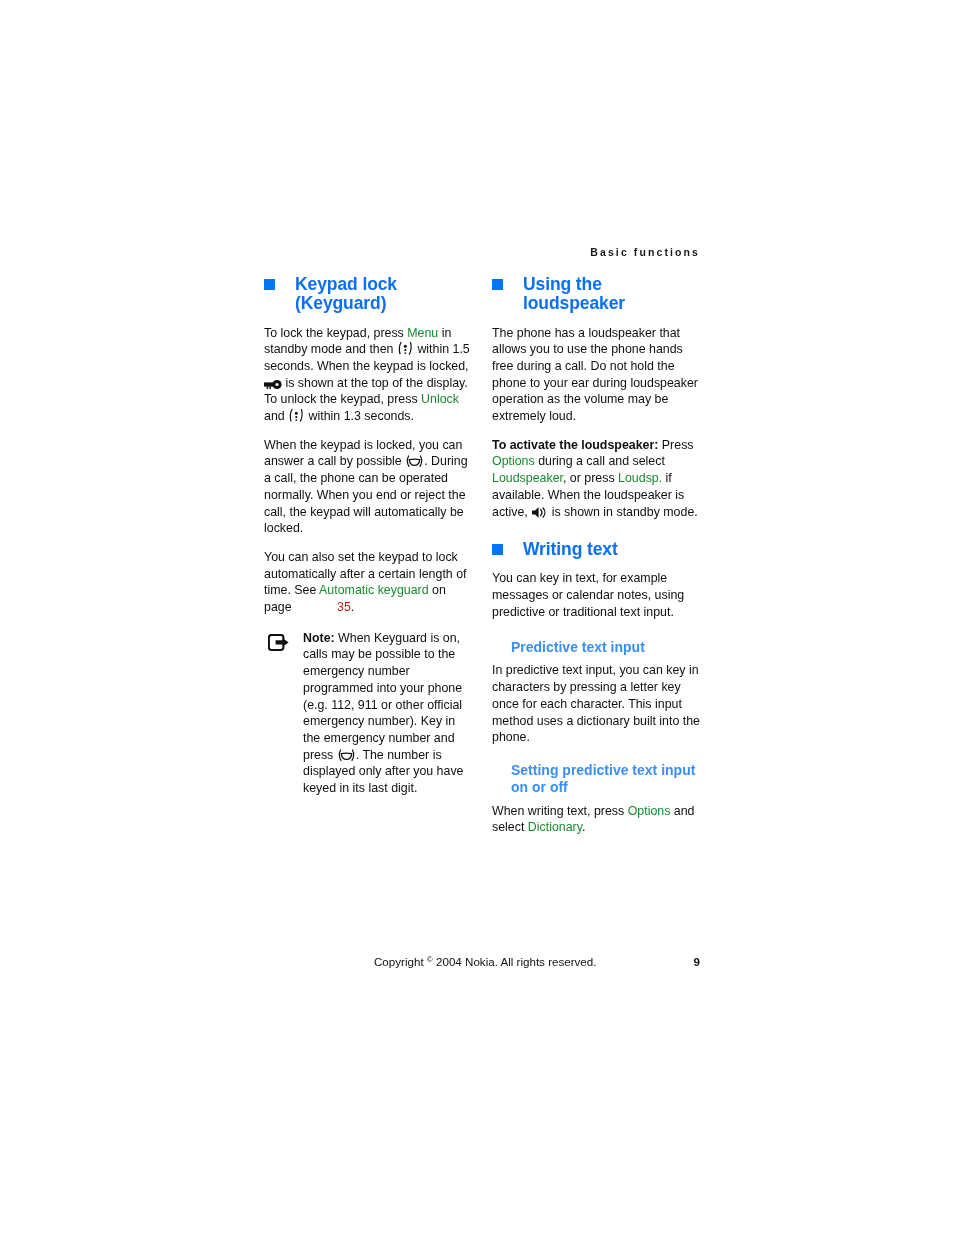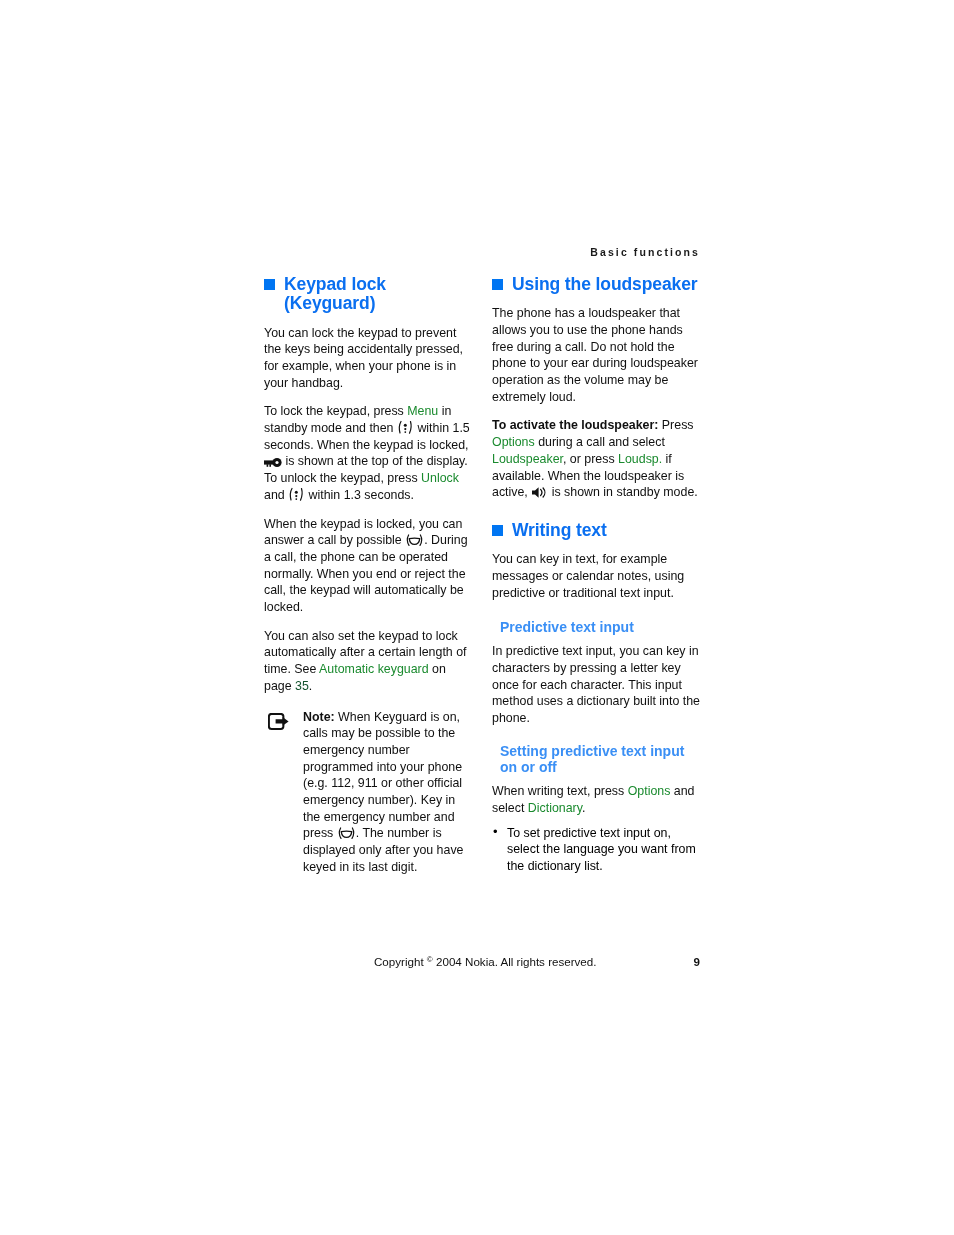--- a/index.html
+++ b/index.html
@@ -54,32 +54,32 @@
   
   h2.sec {
     margin: 0 0 11px 0;
     font-size: 17.5px;
     font-weight: bold;
     color: #0a6ff0;
     line-height: 1.1;
     letter-spacing: -0.1px;
     display: flex;
     align-items: flex-start;
-    gap: 9px;
+    gap: 20px;
   }
   h2.sec .sq {
     display: inline-block;
     width: 11px;
     height: 11px;
     background: #0075f2;
     margin-top: 4px;
     flex: 0 0 auto;
   }
   h3.sub {
-    margin: 18px 0 7px 0;
+    margin: 18px 0 7px 11px;
     font-size: 14px;
     font-weight: bold;
     color: #3a8ff5;
     line-height: 1.2;
     padding-left: 8px;
   }
   h3.sub.tight { margin-top: 16px; }
 
   
   p.body {
@@ -87,21 +87,21 @@
     font-size: 12.4px;
     line-height: 16.7px;
     color: #101010;
     text-align: left;
   }
   p.body:last-child { margin-bottom: 0; }
 
   .b { font-weight: bold; }
   .g { color: #1a8a2e; font-weight: normal; }
   .gi { color: #1a8a2e; }
-  .lnk { color: #14532d; }
+  .lnk { color: #b91c1c; margin-left: 42px; }
 
   
   .note {
     display: flex;
     gap: 9px;
     margin-top: 14px;
     margin-left: 4px;
   }
   .note-icon {
     flex: 0 0 auto;
@@ -175,21 +175,20 @@
 
   <div class="columns">
 
     <div class="col col-left">
 
       <h2 class="sec">
         <span class="sq"></span>
         <span>Keypad lock (Keyguard)</span>
       </h2>
 
-      <p class="body">You can lock the keypad to prevent the keys being accidentally pressed, for example, when your phone is in your handbag.</p>
 
       <p class="body">
         <span>To lock the keypad, press </span><span class="g">Menu</span><span> in standby mode and then </span><span class="glyph"><svg width="17" height="15" viewBox="0 0 17 15">
               <path d="M3.5 1.5 L14 1.5 L13 13 L2.5 13 Z" fill="none" stroke="#111" stroke-width="1.2" stroke-linejoin="round" style="opacity:0"></path>
               <path d="M4 1.5 C2.5 4, 2 9, 3 13" fill="none" stroke="#111" stroke-width="1.2" stroke-linecap="round"></path>
               <path d="M13.5 1.5 C14.5 5, 14 10, 12.5 13.2" fill="none" stroke="#111" stroke-width="1.2" stroke-linecap="round"></path>
               <circle cx="8.3" cy="5.2" r="1.5" fill="#111"></circle>
               <circle cx="8.3" cy="9.1" r="1.1" fill="#111"></circle>
               <circle cx="8.3" cy="12.1" r="0.9" fill="#111"></circle>
             </svg></span><span> within 1.5 seconds. When the keypad is locked, </span><span class="glyph"><svg width="18" height="11" viewBox="0 0 18 11">
@@ -266,23 +265,20 @@
       <h3 class="sub">Predictive text input</h3>
 
       <p class="body">In predictive text input, you can key in characters by pressing a letter key once for each character. This input method uses a dictionary built into the phone.</p>
 
       <h3 class="sub tight">Setting predictive text input on or off</h3>
 
       <p class="body" style="margin-bottom:6px">
         <span>When writing text, press </span><span class="g">Options</span><span> and select </span><span class="gi">Dictionary</span><span>.</span>
       </p>
 
-      <ul class="blist">
-        <li>To set predictive text input on, select the language you want from the dictionary list.</li>
-      </ul>
 
     </div>
 
   </div>
 
   <div class="footer">
     <span class="cr">
       <span>Copyright</span>
       <sup>©</sup>
       <span>2004 Nokia. All rights reserved.</span>

